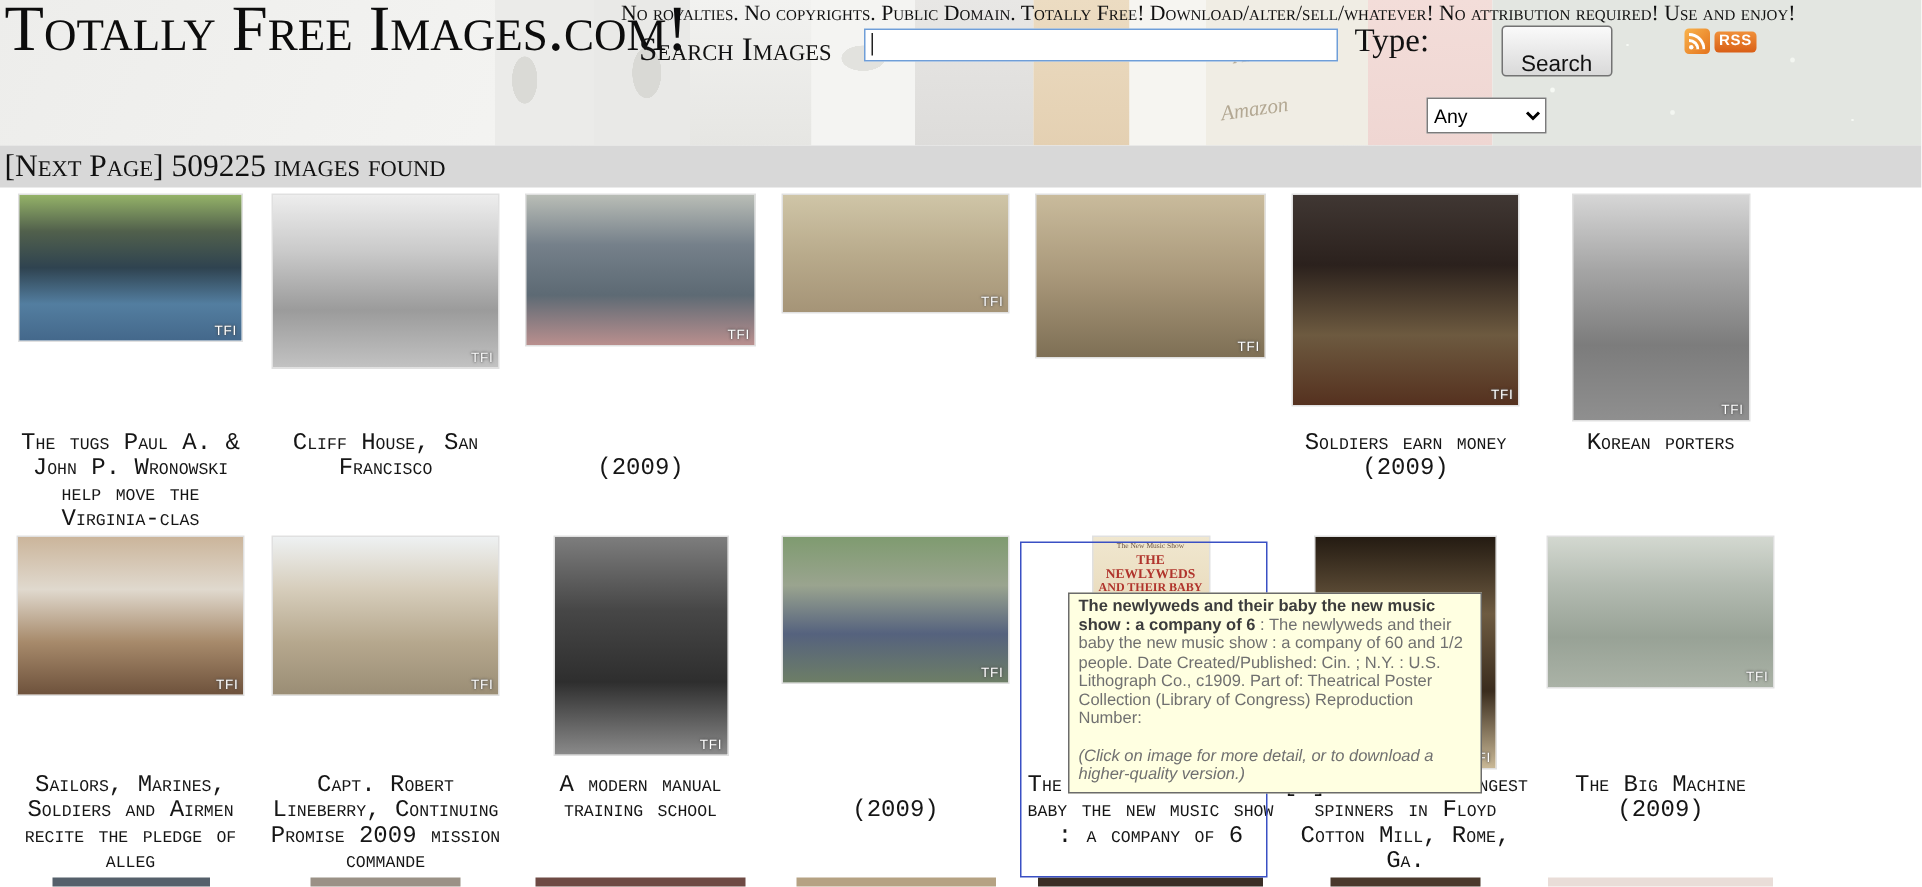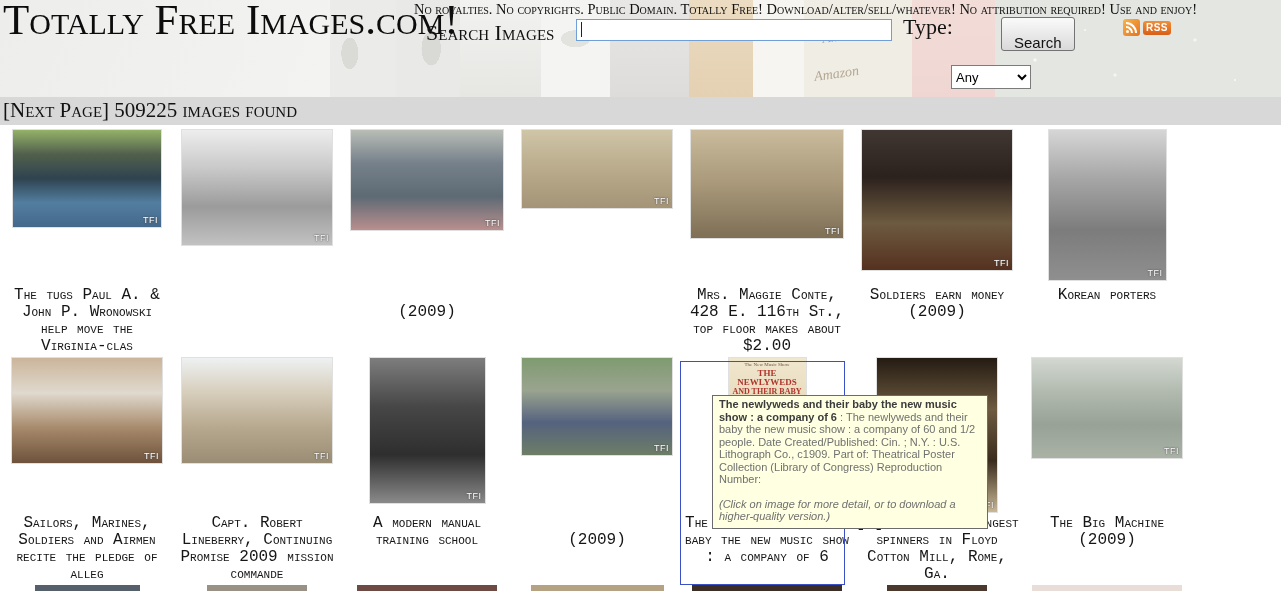--- a/index.html
+++ b/index.html
@@ -141,20 +141,21 @@
           </div>
         </div>
         <div class="caption">The tugs Paul A. &amp; John P. Wronowski help move the Virginia-clas</div>
       </div>
       <div class="cell">
         <div class="thumb-area">
           <div class="thumb" style="width: 150px; height: 115px; background: linear-gradient(rgb(237, 237, 237), rgb(201, 201, 201), rgb(155, 155, 155), rgb(194, 194, 194));">
             <span class="wm">TFI</span>
           </div>
         </div>
+        <div class="caption">Cliff House, San Francisco</div>
       </div>
       <div class="cell">
         <div class="thumb-area">
           <div class="thumb" style="width: 152px; height: 100px; background: linear-gradient(rgb(185, 189, 182), rgb(117, 128, 138), rgb(93, 106, 116), rgb(185, 143, 142));">
             <span class="wm">TFI</span>
           </div>
         </div>
         <div class="caption">
 (2009)</div>
       </div>
@@ -164,21 +165,20 @@
             <span class="wm">TFI</span>
           </div>
         </div>
       </div>
       <div class="cell">
         <div class="thumb-area">
           <div class="thumb" style="width: 152px; height: 108px; background: linear-gradient(rgb(201, 187, 156), rgb(169, 152, 122), rgb(126, 111, 85));">
             <span class="wm">TFI</span>
           </div>
         </div>
-        <div class="caption">Mrs. Maggie Conte, 428 E. 116th St., top floor makes about $2.00</div>
       </div>
       <div class="cell">
         <div class="thumb-area">
           <div class="thumb" style="width: 150px; height: 140px; background: linear-gradient(rgb(64, 55, 51), rgb(43, 33, 29), rgb(109, 90, 64), rgb(85, 49, 31));">
             <span class="wm">TFI</span>
           </div>
         </div>
         <div class="caption">Soldiers earn money
 (2009)</div>
       </div>

